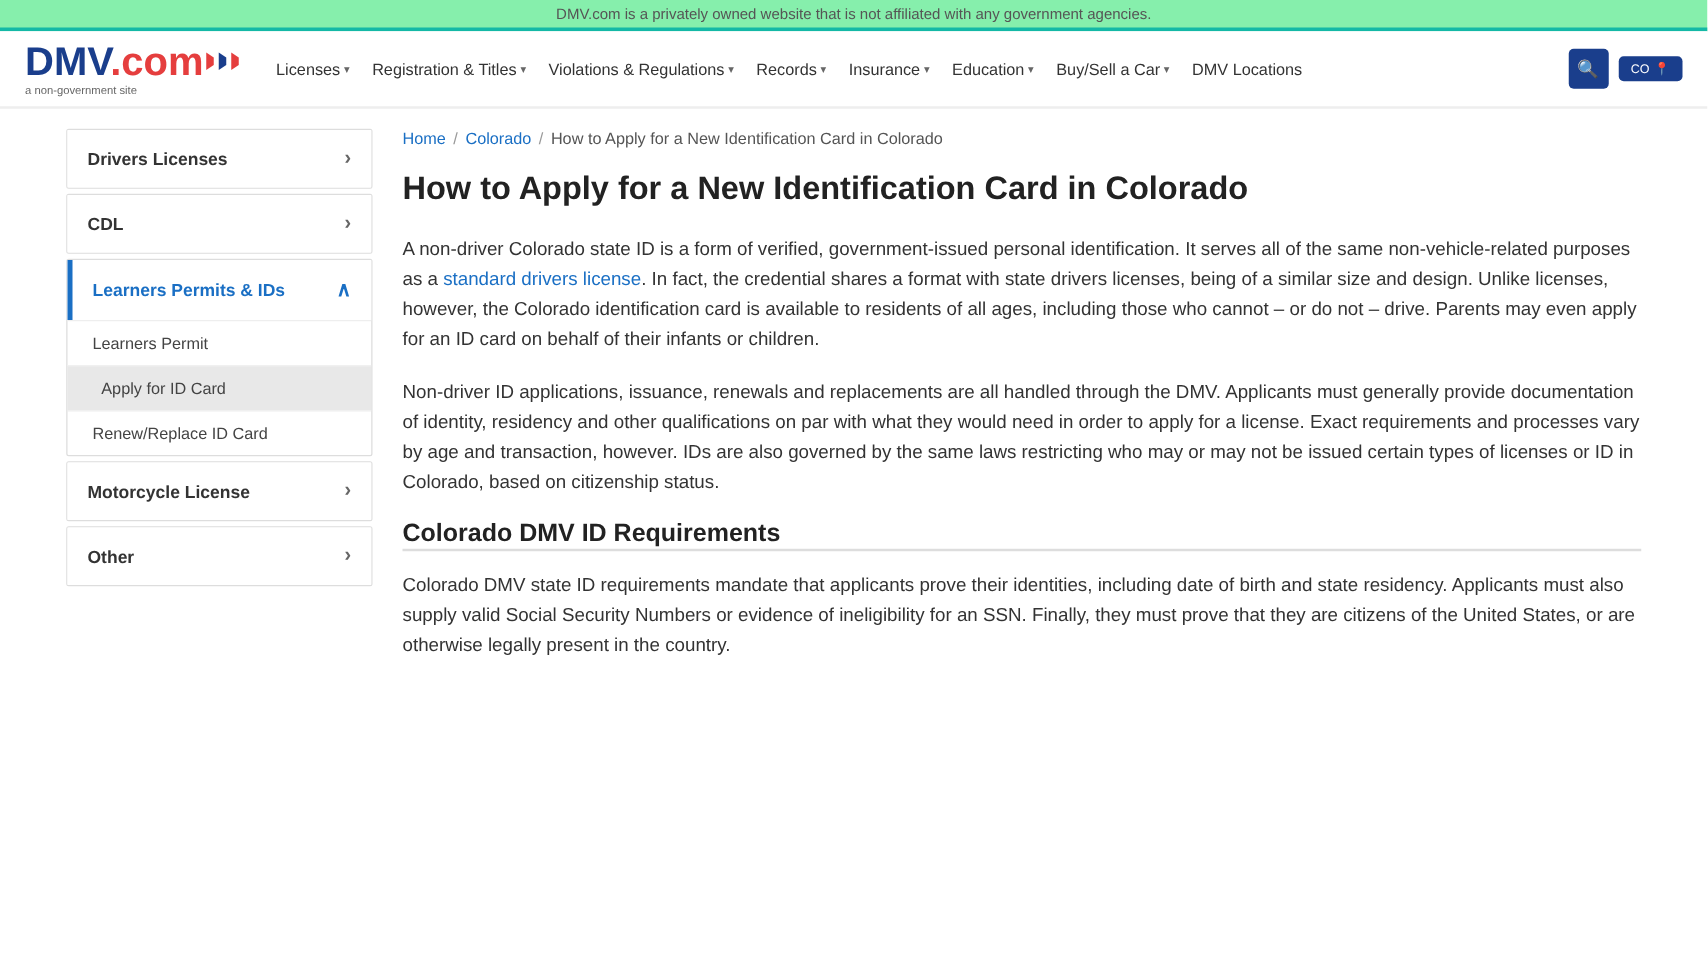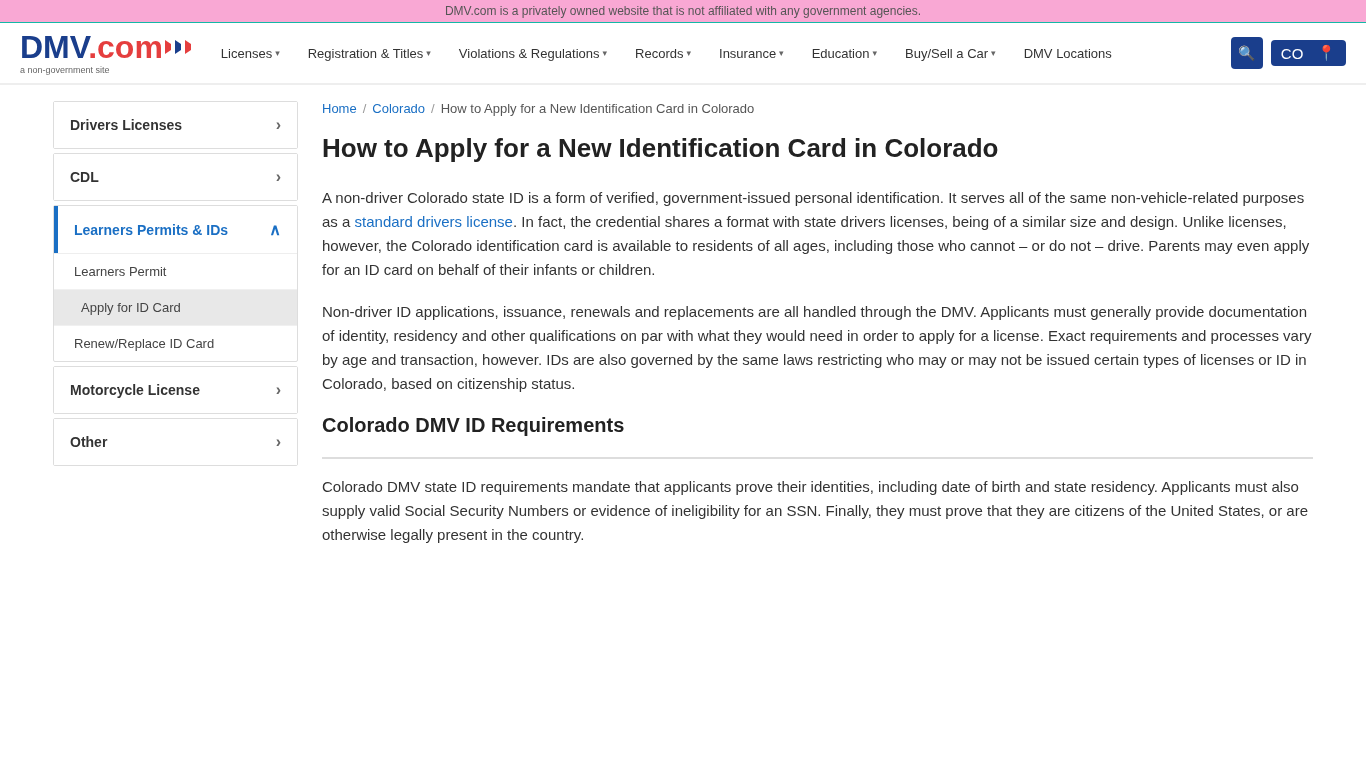--- a/index.html
+++ b/index.html
@@ -1,25 +1,25 @@
 <!DOCTYPE html>
 <html><head>
   <meta charset="utf-8">
   <style>
     * { margin: 0; padding: 0; box-sizing: border-box; }
     body { font-family: Arial, sans-serif; font-size: 14px; color: #333; background: #fff; }
 
     
     .top-bar {
-      background: #f9a8d4;
+      background: #86efac;
       text-align: center;
       font-size: 12px;
       color: #555;
       padding: 4px 12px;
-      border-bottom: 1px solid #14b8a6;
+      border-bottom: 3px solid #14b8a6;
     }
 
     
     .header {
       display: flex;
       align-items: center;
       padding: 8px 20px;
       border-bottom: 2px solid #eee;
       background: #fff;
     }
@@ -37,21 +37,21 @@
     }
     .logo-dmv { color: #1a3e8c; }
     .logo-dot { color: #1a3e8c; }
     .logo-com { color: #e53e3e; }
     .logo-chevrons { display: flex; gap: 2px; margin-left: 2px; }
     .logo-chevron { width: 8px; height: 14px; border-top: 4px solid transparent; border-bottom: 4px solid transparent; }
     .logo-chevron-r { border-left: 6px solid #e53e3e; }
     .logo-chevron-b { border-left: 6px solid #1a3e8c; }
     .logo-subtitle { font-size: 9px; color: #666; margin-top: 2px; }
 
-    nav { display: flex; align-items: center; flex: 1; flex-wrap: nowrap; gap: 12px; }
+    nav { display: flex; align-items: center; flex: 1; flex-wrap: nowrap; gap: 2px; }
     .nav-item {
       display: flex;
       align-items: center;
       padding: 6px 8px;
       font-size: 13px;
       color: #333;
       cursor: pointer;
       white-space: nowrap;
       text-decoration: none;
     }
@@ -69,22 +69,22 @@
       font-size: 14px;
       display: flex; align-items: center; justify-content: center;
     }
     .state-btn {
       background: #1a3e8c;
       color: #fff;
       border: none;
       padding: 4px 10px;
       border-radius: 4px;
       cursor: pointer;
-      font-size: 15px;
-      display: flex; align-items: center; gap: 14px;
+      font-size: 10px;
+      display: flex; align-items: center; gap: 4px;
     }
 
     
     .page-layout {
       display: flex;
       max-width: 1300px;
       margin: 0 auto;
       padding: 16px 20px;
       gap: 24px;
     }
@@ -163,21 +163,21 @@
       color: #333;
       margin-bottom: 18px;
     }
 
     .article-body a { color: #1a6fc4; text-decoration: none; }
 
     .section-heading {
       font-size: 20px;
       font-weight: 700;
       color: #222;
-      padding-bottom: 20px;
+      padding-bottom: 0;
       border-bottom: 2px solid #ddd;
       margin-bottom: 16px;
       margin-top: 10px;
     }
   </style>
 </head>
 <body>
 
 <div class="top-bar">
   <span>DMV.com is a privately owned website that is not affiliated with any government agencies.</span>

